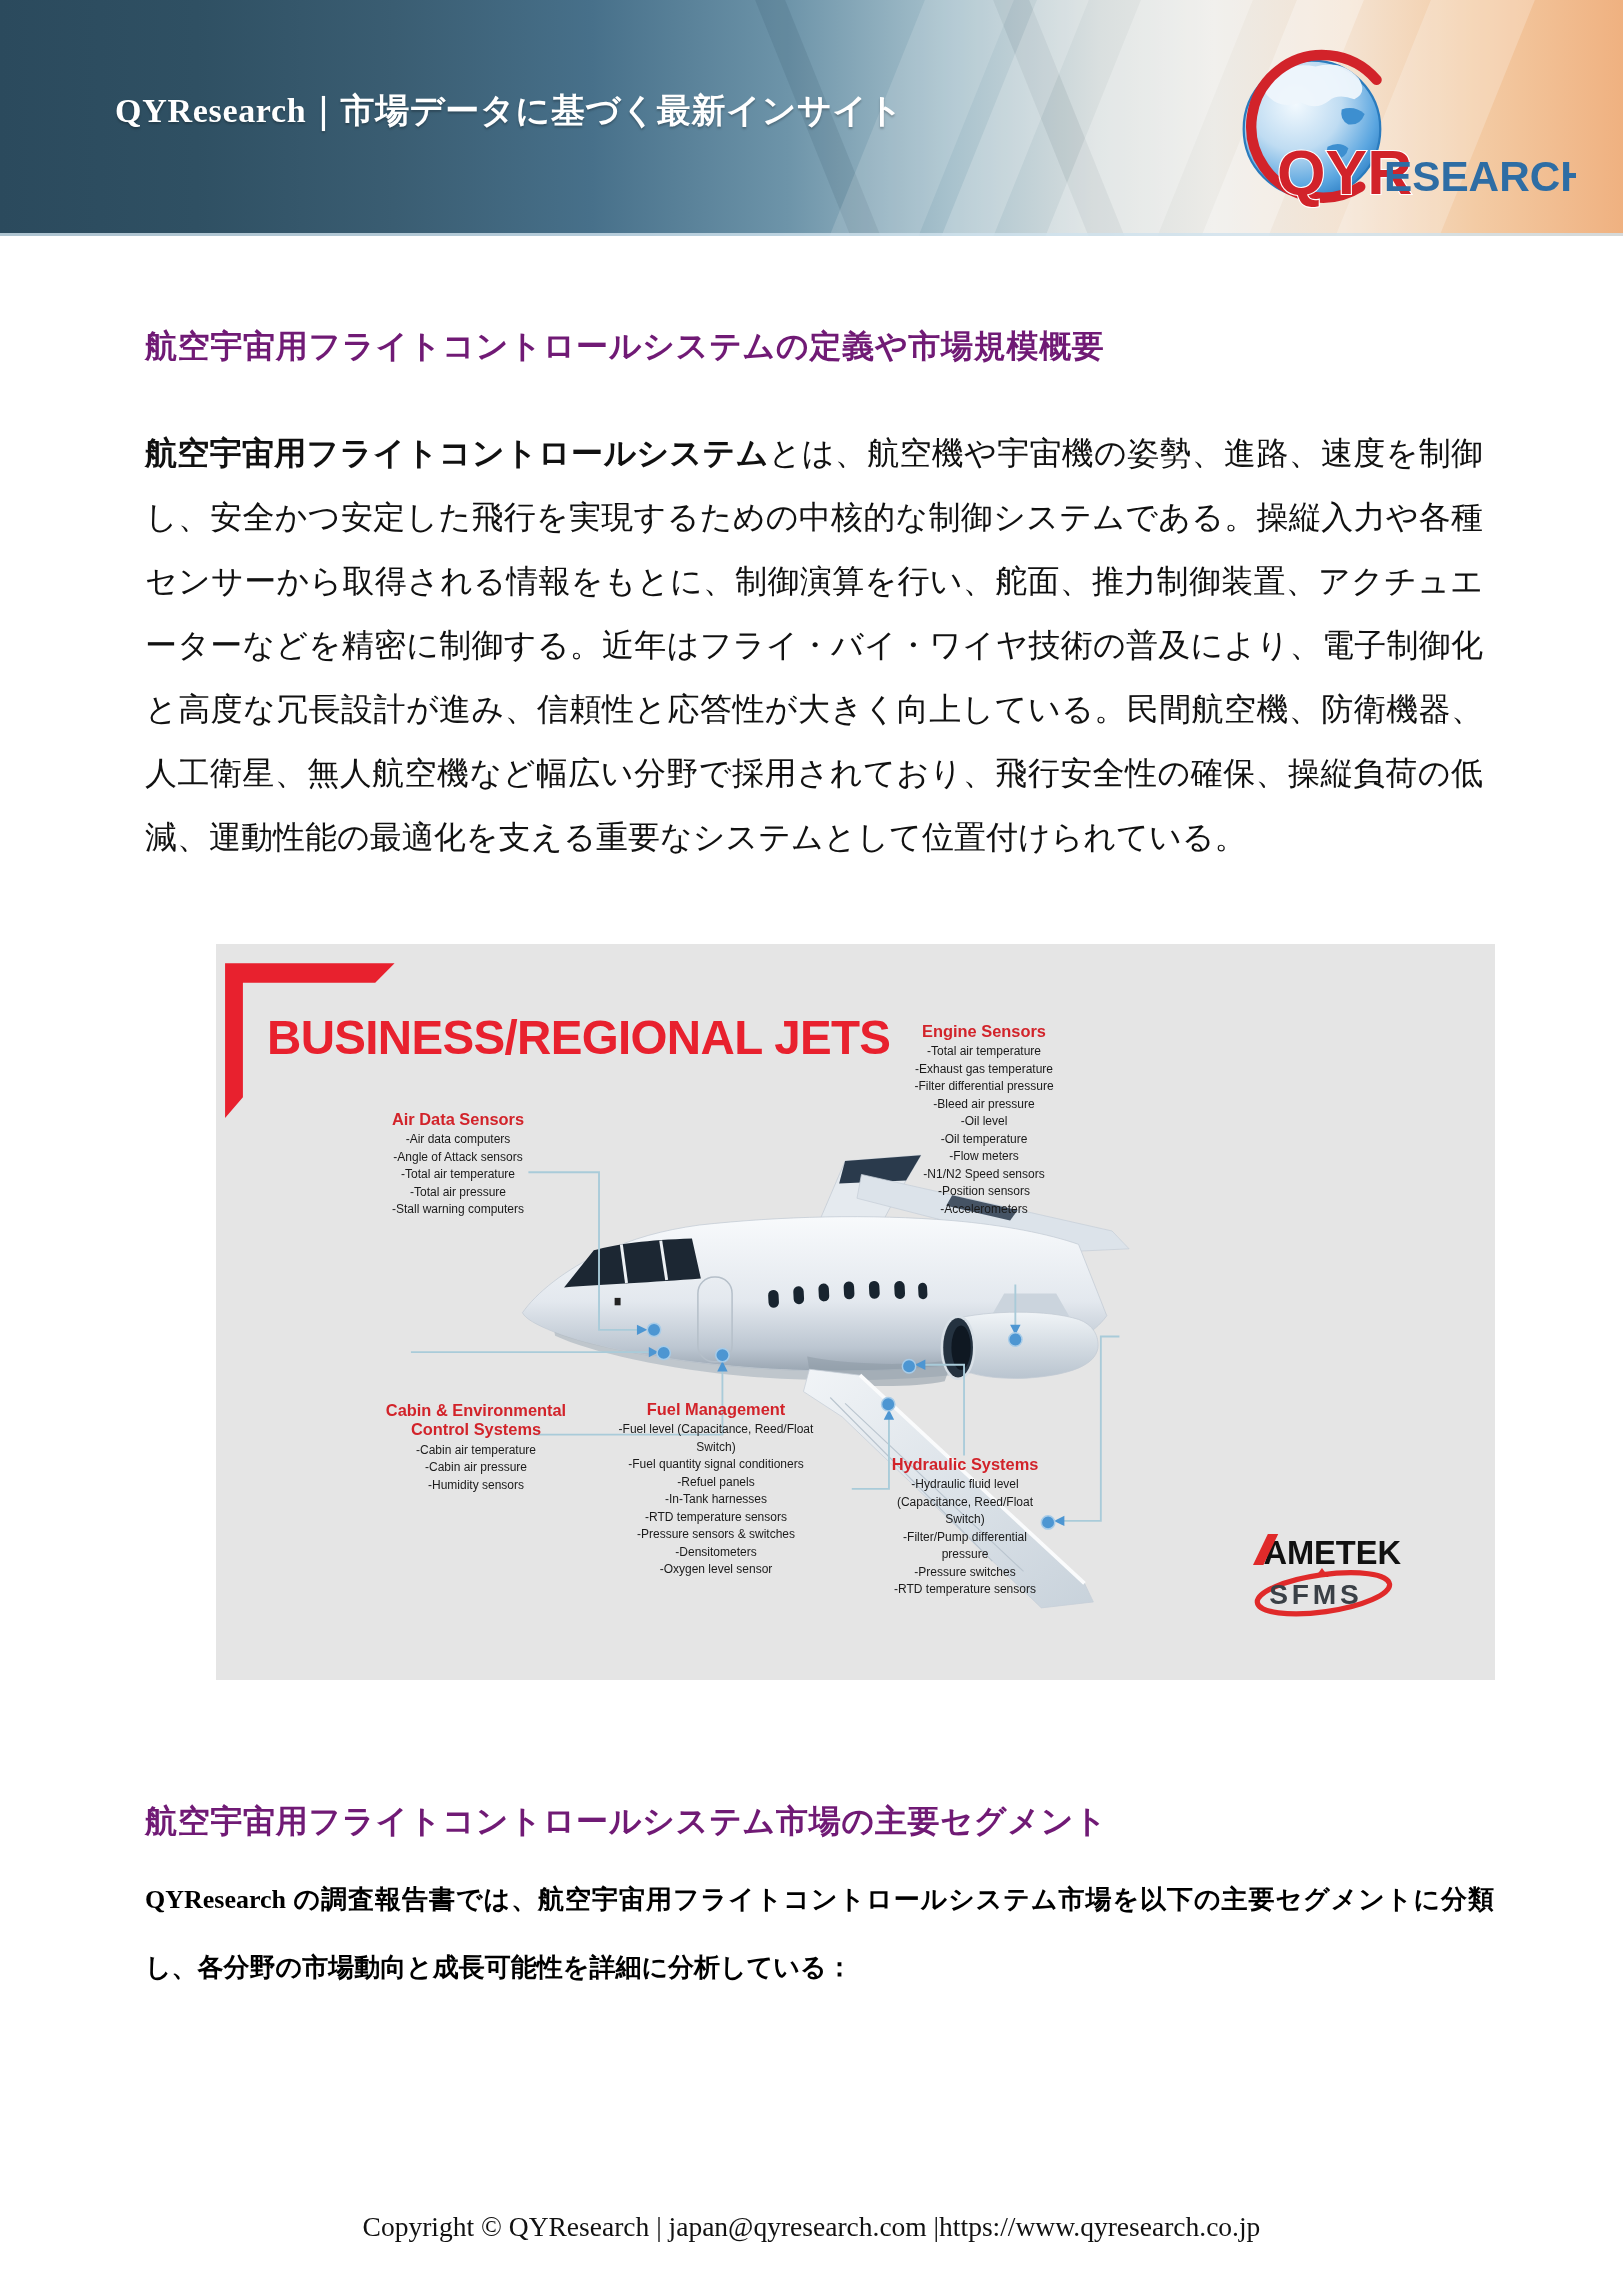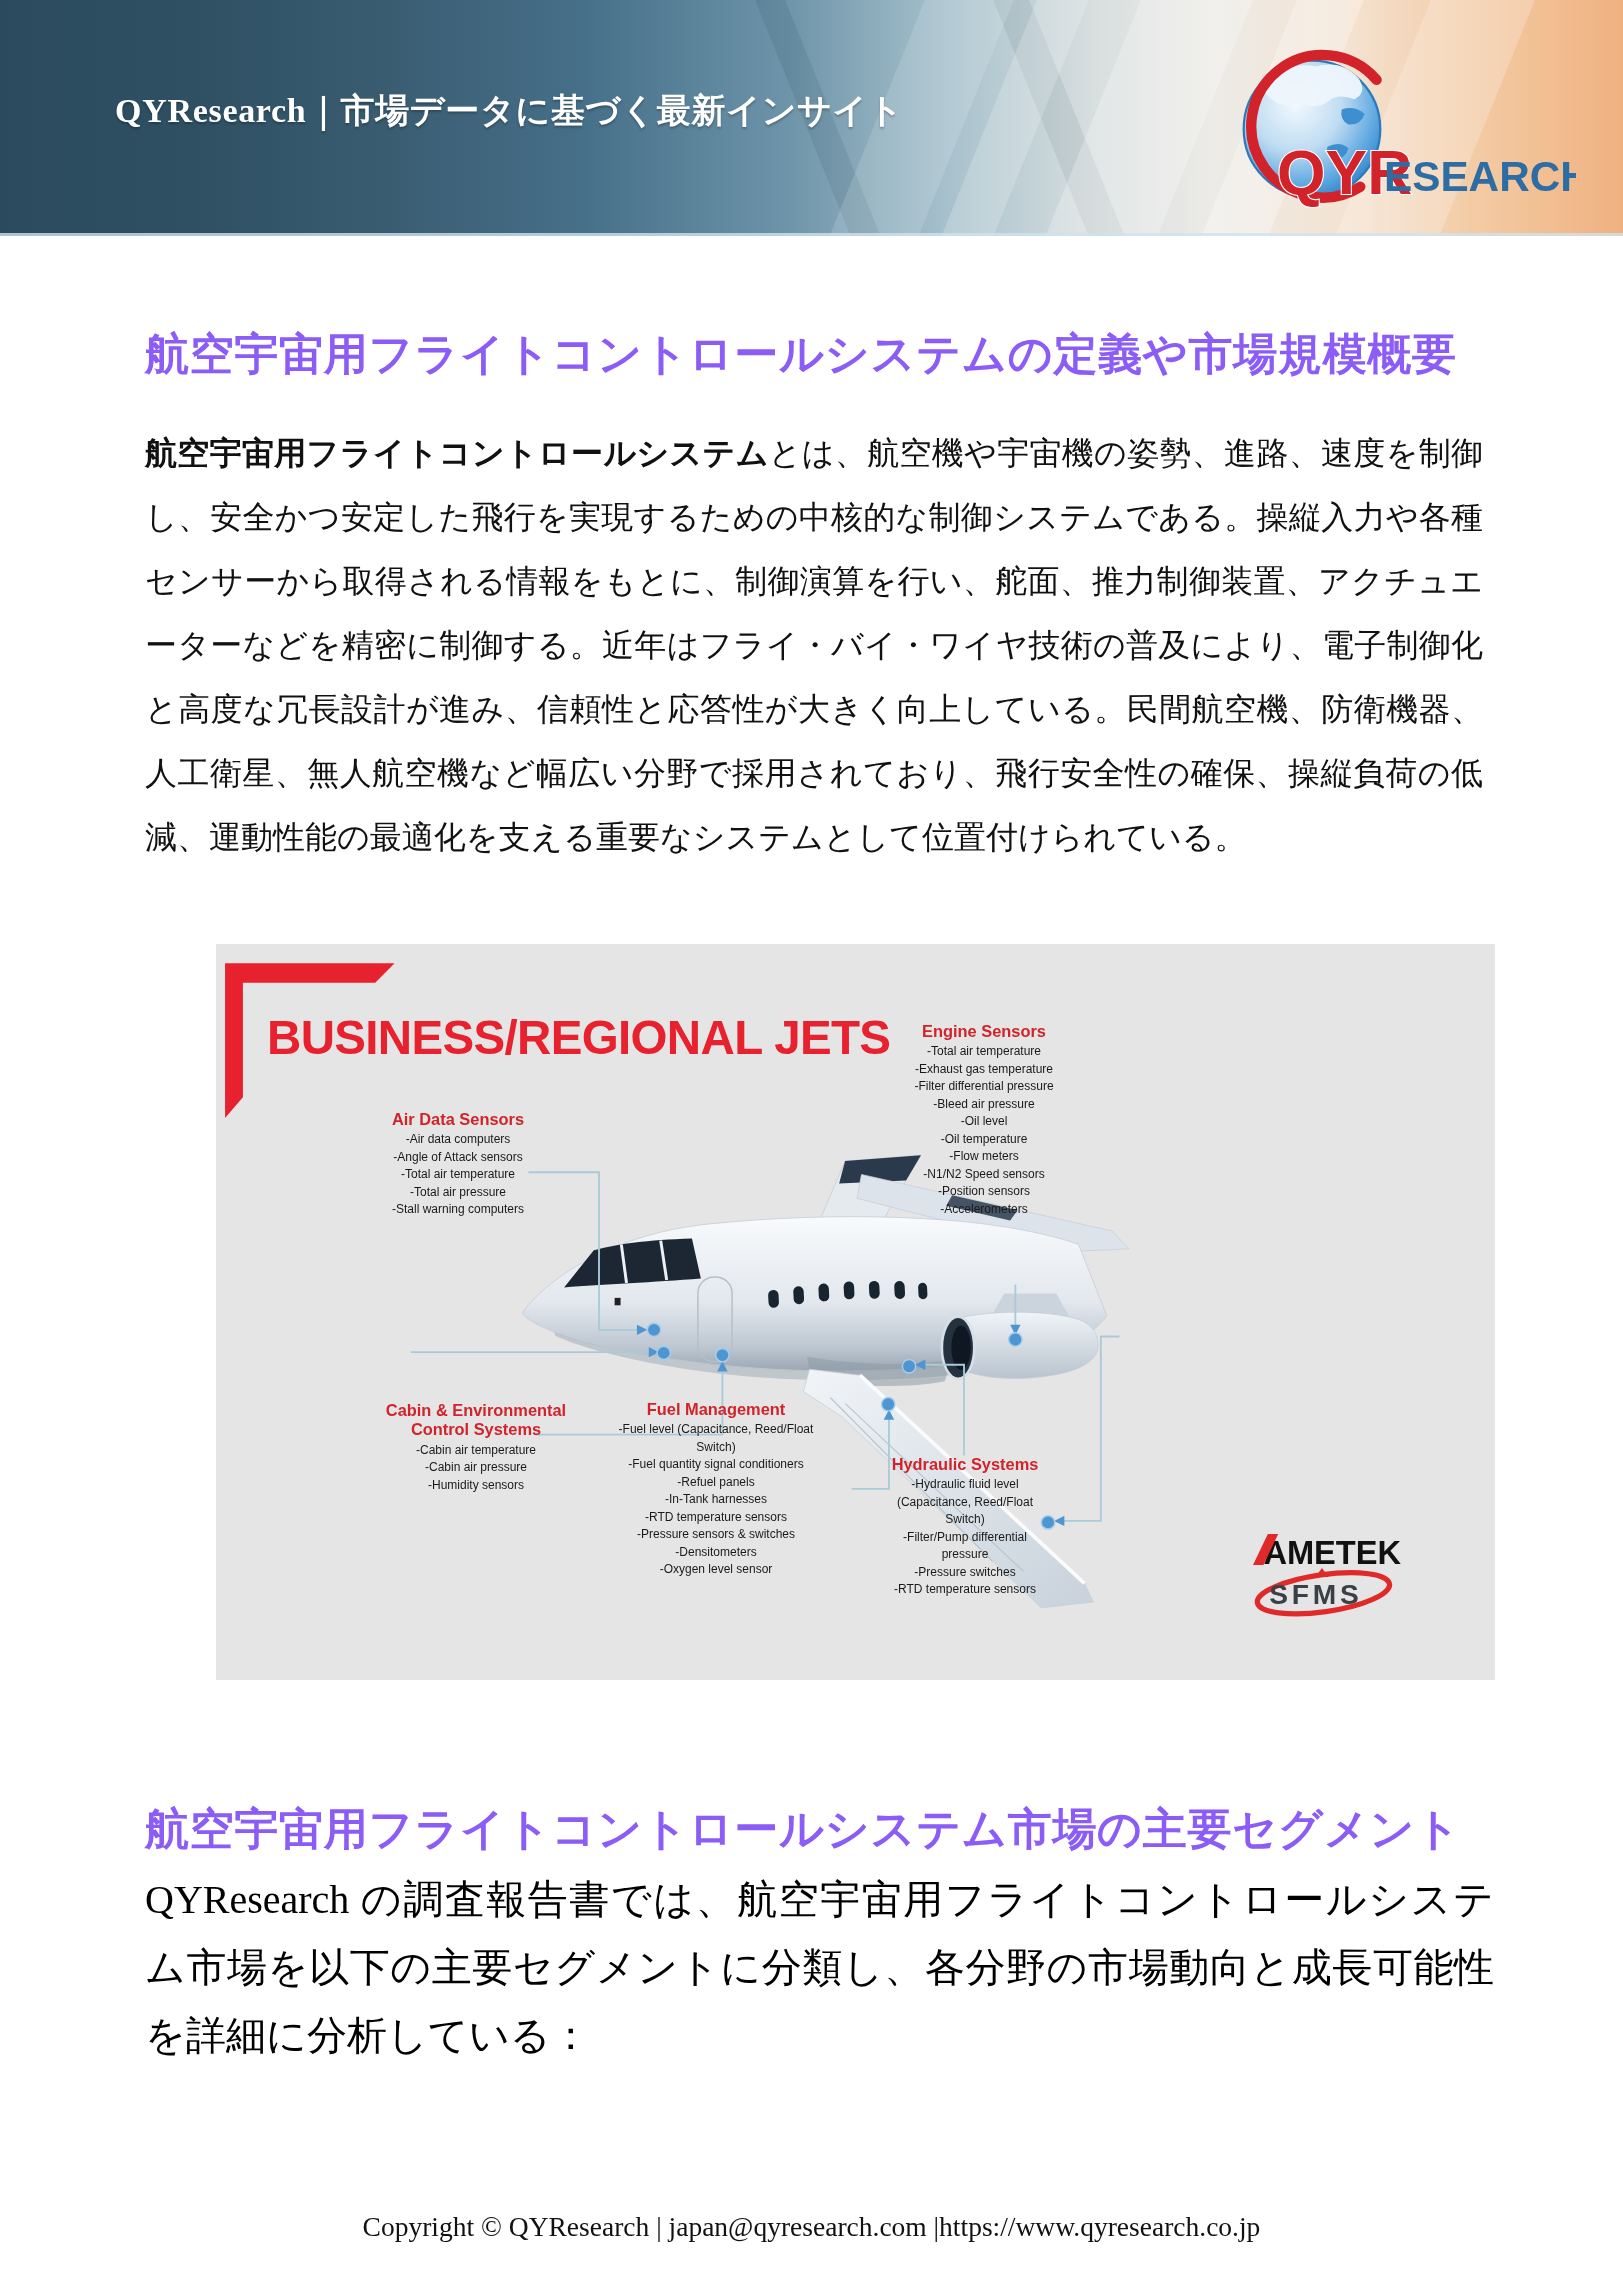--- a/index.html
+++ b/index.html
@@ -17,25 +17,25 @@
   .chev.c3{left:1093px;width:112px;background:rgba(255,255,255,.25);}
   .chev.c4{left:1249px;width:67px;background:rgba(255,255,255,.30);}
   .chev.c5{left:1383px;width:104px;background:rgba(255,255,255,.22);}
   .chev.c6{left:803px;width:30px;background:rgba(20,50,70,.10);transform:skewX(22deg);}
   .chev.c7{left:1041px;width:36px;background:rgba(20,50,70,.08);transform:skewX(22deg);}
   .header-title{position:absolute;left:115px;top:88px;font-size:34px;color:#ffffff;
     letter-spacing:0.7px;font-weight:bold;text-shadow:0 1.5px 2.2px rgba(0,0,0,.25);}
   .logo-svg{position:absolute;left:1189px;top:22px;}
 
   
-  .h-orange{position:absolute;left:145px;font-size:44px;font-weight:bold;color:#8b5cf6;letter-spacing:0.7px;}
+  .h-orange{position:absolute;left:145px;font-size:32px;font-weight:bold;color:#701a75;letter-spacing:0.7px;}
   .para{position:absolute;left:145px;width:1338px;font-size:32px;color:#111;line-height:64px;
     text-align:justify;text-justify:inter-ideograph;}
   .para b{font-weight:bold;}
-  .para2{position:absolute;left:145px;width:1349px;font-size:40px;color:#000;font-weight:normal;
+  .para2{position:absolute;left:145px;width:1349px;font-size:26px;color:#000;font-weight:bold;
     line-height:68px;text-align:justify;}
   .footer{position:absolute;left:0;top:2211px;width:1623px;text-align:center;font-size:27.5px;color:#111;}
 
   
   .diagram{position:absolute;left:216px;top:944px;width:1279px;height:736px;background:#e5e5e5;}
   .diag-svg{position:absolute;left:0;top:0;}
   .diag-title{position:absolute;left:51px;top:65px;font-family:"Liberation Sans",sans-serif;
     font-weight:bold;font-size:49px;color:#e8212e;letter-spacing:-0.7px;transform:scaleX(.97);
     transform-origin:left;white-space:nowrap;}
   .group{position:absolute;font-family:"Liberation Sans",sans-serif;text-align:center;transform:translateX(-50%);}

